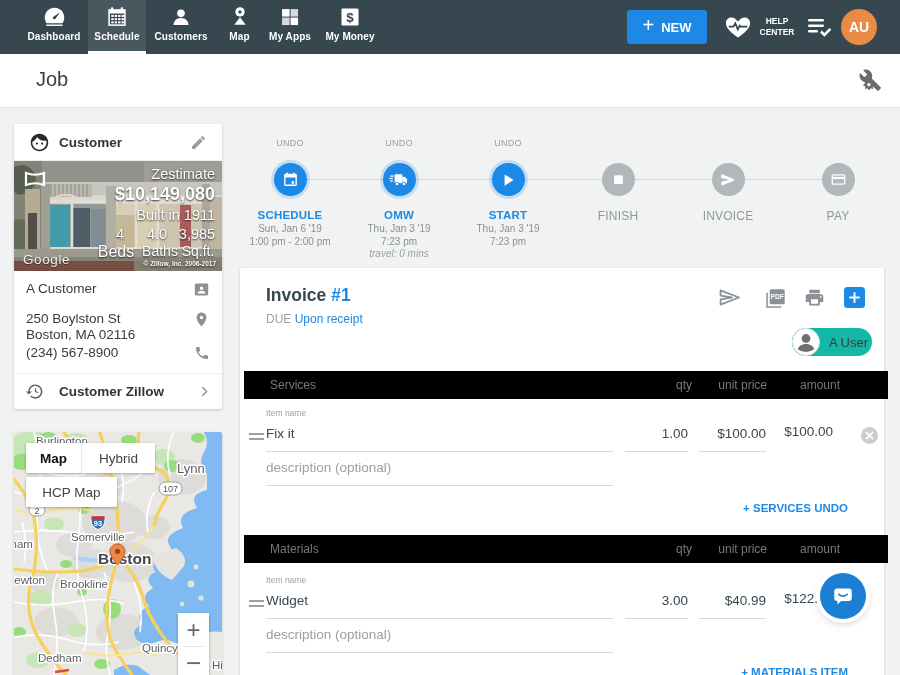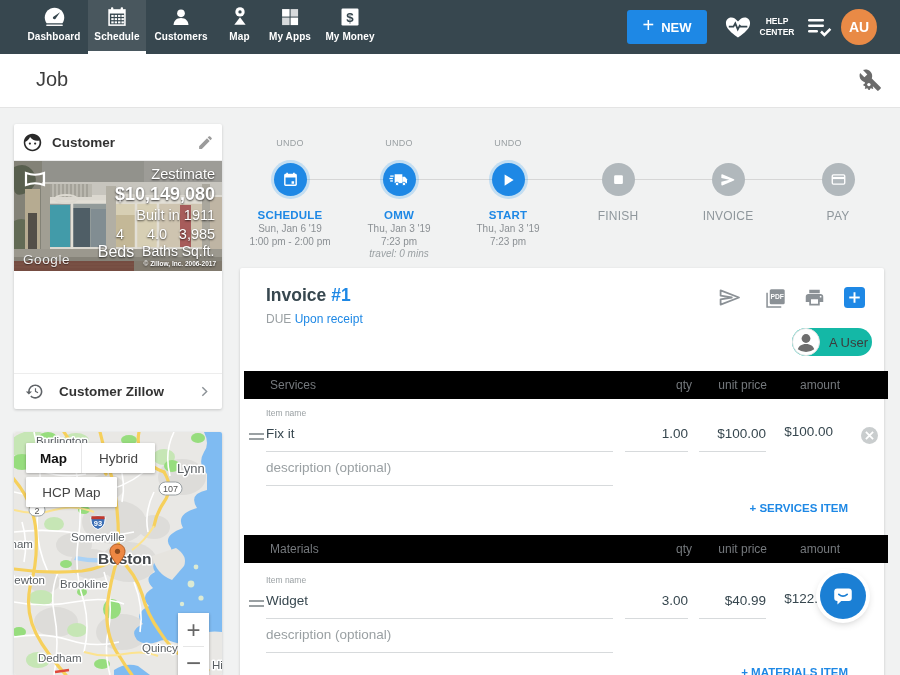--- a/index.html
+++ b/index.html
@@ -17,21 +17,21 @@
 #helpc{position:absolute;left:755px;top:16px;width:44px;color:#fff;font-size:8.5px;font-weight:bold;text-align:center;line-height:11px}
 #listi{position:absolute;left:806px;top:16px}
 #avatar{position:absolute;left:841px;top:9px;width:36px;height:36px;border-radius:50%;background:#e98a46;color:#fff;font-size:14px;font-weight:bold;display:flex;align-items:center;justify-content:center}
 
 #jobbar{position:absolute;top:54px;left:0;width:900px;height:54px;background:#fff;border-bottom:1px solid #e4e4e4}
 #jobbar .t{position:absolute;left:36px;top:14px;font-size:20px;color:#3d3d3d}
 #jobset{position:absolute;left:858px;top:68px}
 
 .card{position:absolute;background:#fff;border-radius:2px;box-shadow:0 1px 3px rgba(0,0,0,.18)}
 #cust{left:14px;top:124px;width:208px;height:285px}
-#cust .hdr{height:37px;display:flex;align-items:center;padding:0 8px;border-bottom:1px solid #ededed}
+#cust .hdr{height:37px;display:flex;align-items:center;padding:0 15px;border-bottom:1px solid #ededed}
 #cust .hdr .nm{font-size:13.5px;font-weight:bold;color:#333;margin-left:9px;flex:1}
 #photo{position:relative;width:208px;height:110px;overflow:hidden;background:#9a988f}
 .ovl{position:absolute;color:#fff;text-shadow:0 1px 2px rgba(0,0,0,.75);white-space:nowrap}
 #cinfo{padding:10px 12px 0}
 .crow svg{flex-shrink:0}
 .crow{display:flex;align-items:flex-start}
 .crow .tx{flex:1;font-size:13.5px;color:#3b3b3b;line-height:16px}
 #chist{position:absolute;left:0;right:0;bottom:0;height:36px;border-top:1px solid #ededed;display:flex;align-items:center;padding:0 11px}
 #chist .tx{font-size:13.5px;font-weight:bold;color:#333;margin-left:15px;flex:1}
 
@@ -269,20 +269,41 @@
     <div class="ovl" style="right:7px;top:23px;font-size:18px;font-weight:bold">$10,149,080</div>
     <div class="ovl" style="right:7px;top:46px;font-size:14.5px">Built in 1911</div>
     <div class="ovl" style="right:92px;top:65px;font-size:14.5px;width:20px;text-align:center">4</div>
     <div class="ovl" style="right:86px;top:82px;font-size:16px;width:40px;text-align:center">Beds</div>
     <div class="ovl" style="right:50px;top:65px;font-size:14.5px;width:30px;text-align:center">4.0</div>
     <div class="ovl" style="right:40px;top:82px;font-size:14px;width:44px;text-align:center">Baths</div>
     <div class="ovl" style="right:2px;top:65px;font-size:14.5px;width:46px;text-align:center">3,985</div>
     <div class="ovl" style="right:2px;top:82px;font-size:14px;width:44px;text-align:center">Sq.ft.</div>
     <div class="ovl" style="left:9px;top:91px;font-size:13.5px;letter-spacing:.6px;color:#f0f0f0;text-shadow:0 1px 1px rgba(0,0,0,.45)">Google</div>
     <div class="ovl" style="right:6px;top:99px;font-size:6.5px;font-weight:bold">© Zillow, Inc. 2006-2017</div>
+  </div>
+  <div id="cinfo">
+    <div class="crow" style="margin-bottom:13px">
+        <div class="tx">A Customer</div>
+        <svg width="17" height="17" viewBox="0 0 24 24" fill="#8b9196">
+          <path d="M20 4H4c-1.1 0-2 .9-2 2v12c0 1.1.9 2 2 2h16c1.1 0 2-.9 2-2V6c0-1.1-.9-2-2-2zM4.8 6.6h14.4v1H4.8v-1zm7.2 3a2.3 2.3 0 1 1 0 4.6 2.3 2.3 0 0 1 0-4.6zm5 7.9H6.9c.5-1.9 2.6-2.9 5.1-2.9s4.6 1 5 2.9zm2.2 1.9H4.8v-1h14.4v1z" opacity="0"></path>
+          <path d="M19.5 3.5h-15c-1.1 0-1.9.9-1.9 2v13c0 1.1.8 2 1.9 2h15c1.1 0 2-.9 2-2v-13c0-1.1-.9-2-2-2zM12 7.8a2.5 2.5 0 0 1 0 5 2.5 2.5 0 0 1 0-5zm5.5 9.7h-11v-.7c0-1.9 3.6-2.9 5.5-2.9s5.5 1 5.5 2.9v.7z"></path>
+        </svg>
+      </div>
+    <div class="crow" style="margin-bottom:2px">
+        <div class="tx">250 Boylston St<br>Boston, MA 02116</div>
+        <svg width="17" height="17" viewBox="0 0 24 24" fill="#8b9196">
+          <path d="M12 2.2c-3.8 0-6.9 3.1-6.9 6.9 0 5.2 6.9 12.7 6.9 12.7s6.9-7.5 6.9-12.7c0-3.8-3.1-6.9-6.9-6.9zm0 9.3a2.4 2.4 0 1 1 0-4.8 2.4 2.4 0 0 1 0 4.8z"></path>
+        </svg>
+      </div>
+    <div class="crow">
+        <div class="tx">(234) 567-8900</div>
+        <svg width="16" height="16" viewBox="0 0 24 24" fill="#8b9196">
+          <path d="M6.6 10.8c1.4 2.8 3.8 5.1 6.6 6.6l2.2-2.2c.3-.3.7-.4 1-.2 1.1.4 2.3.6 3.6.6.6 0 1 .4 1 1V20c0 .6-.4 1-1 1C10.6 21 3 13.4 3 4c0-.6.4-1 1-1h3.5c.6 0 1 .4 1 1 0 1.2.2 2.4.6 3.6.1.3 0 .7-.2 1l-2.3 2.2z"></path>
+        </svg>
+      </div>
   </div>
   <div id="chist">
       <svg width="19" height="19" viewBox="0 0 24 24" fill="#606468">
         <path d="M13 3c-5 0-9 4-9 9H1l3.9 3.9L8.9 12H6c0-3.9 3.1-7 7-7s7 3.1 7 7-3.1 7-7 7c-1.9 0-3.7-.8-4.9-2.1l-1.4 1.4C8.3 20 10.5 21 13 21c5 0 9-4 9-9s-4-9-9-9zm-.5 5v4.2l3.6 2.1.7-1.2-2.8-1.7V8h-1.5z"></path>
       </svg>
       <span class="tx">Customer Zillow</span>
       <svg width="13" height="13" viewBox="0 0 24 24">
         <path d="M8 4l8 8-8 8" stroke="#8b9196" stroke-width="2.6" fill="none"></path>
       </svg>
     </div>
@@ -533,21 +554,21 @@
   <div class="rtxt" style="left:459px;top:158px;width:67px">$100.00</div>
   <div class="iline" style="left:459px;top:158px;width:67px;height:26px"></div>
   <div class="rtxt" style="left:493px;top:156px;width:100px">$100.00</div>
   <div class="xcirc" style="left:621px;top:159px">
       <svg width="9" height="9" viewBox="0 0 10 10">
         <path d="M1 1l8 8M9 1l-8 8" stroke="#fff" stroke-width="2"></path>
       </svg>
     </div>
   <div class="itxt ph" style="left:26px;top:192px">description (optional)</div>
   <div class="iline" style="left:26px;top:192px;width:347px;height:26px"></div>
-  <div class="bluelink" style="top:234px">+ SERVICES ITEM</div>
+  <div class="bluelink" style="top:234px">+ SERVICES UNDO</div>
   <div class="thead" style="top:267px">
       <div class="c1">Materials</div>
       <div class="cq">qty</div>
       <div class="cp">unit price</div>
       <div class="ca">amount</div>
       <div class="pad"></div>
     </div>
 
   <div class="lbl8" style="left:26px;top:307px">Item name</div>
   <div class="drag" style="left:9px;top:332px">

